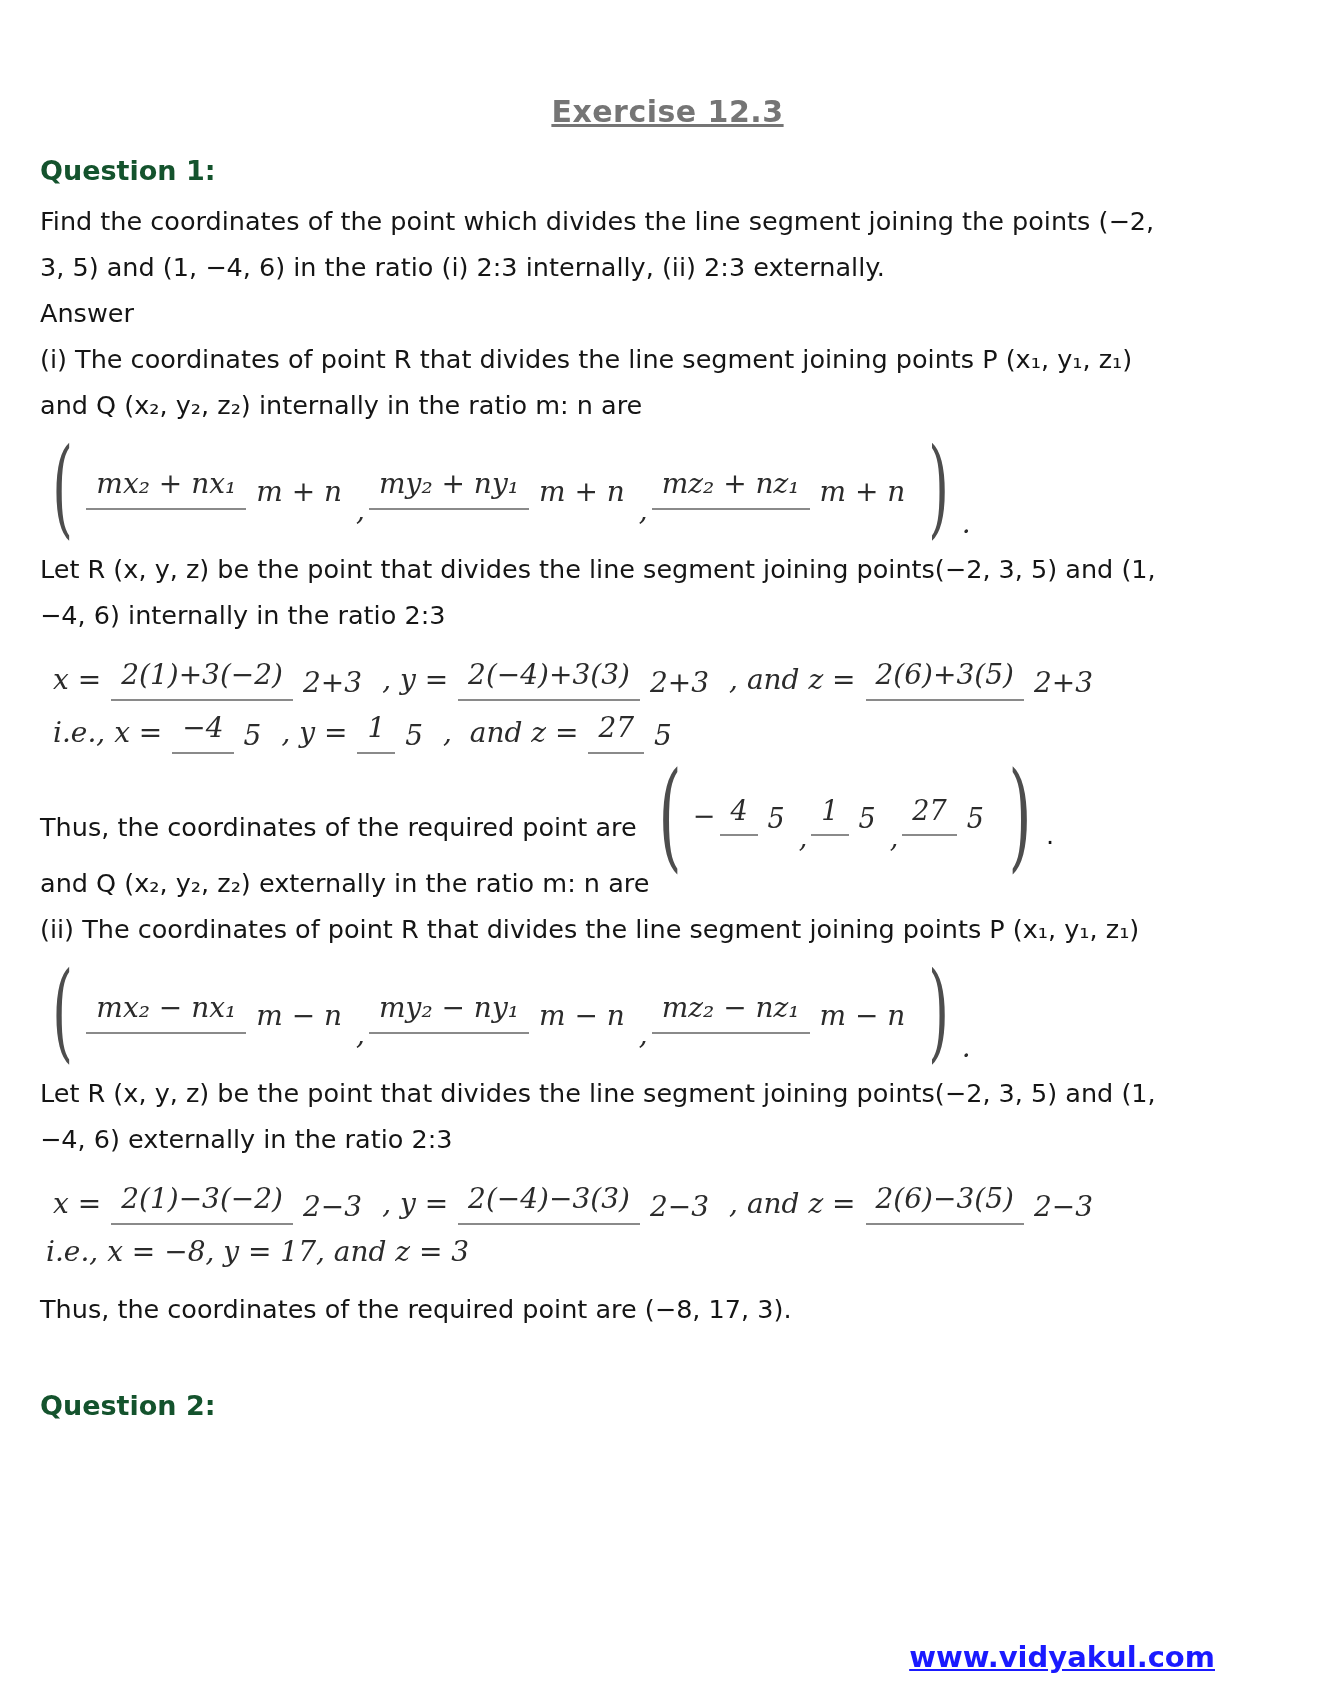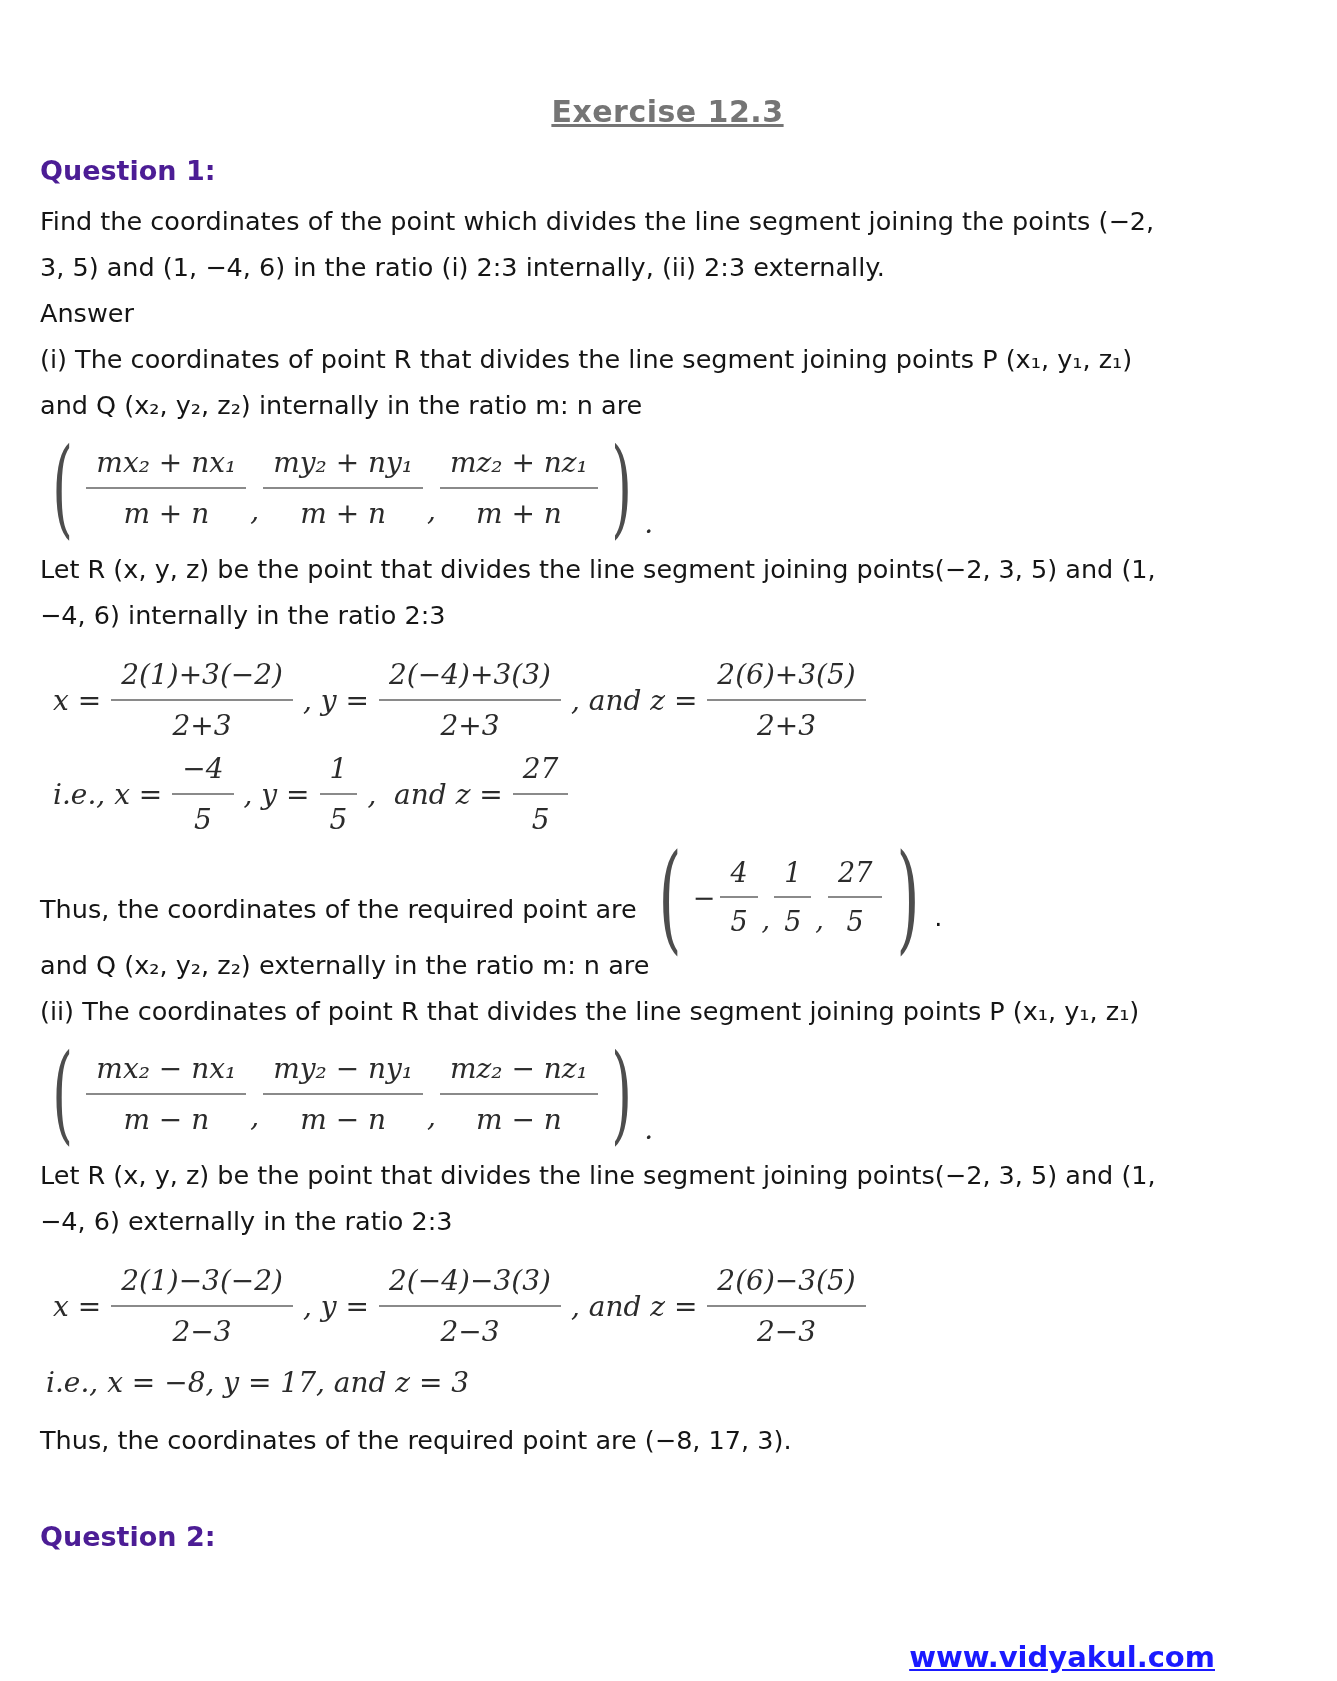--- a/index.html
+++ b/index.html
@@ -17,37 +17,37 @@
   .doc-title {
     text-align: center;
     color: #757575;
     font-weight: bold;
     font-size: 30px;
     letter-spacing: 0.5px;
     text-decoration: underline;
     margin: 0 0 26px 0;
   }
   .qlabel {
-    color: #4c1d95;
+    color: #14532d;
     font-weight: bold;
     font-size: 27px;
     margin: 0 0 12px 0;
   }
   .body-p { font-size: 25.5px; line-height: 46px; margin: 0; color: #151515; }
   .body-p .line { display: block; white-space: nowrap; }
 
   
   .math-row {
     display: flex; align-items: center;
     font-family: "DejaVu Serif", "Liberation Serif", serif;
     font-style: italic;
     color: #2b2b2b;
     font-size: 28px;
   }
-  .frac { display: flex; flex-direction: column; align-items: stretch; text-align: center; margin: 0 3px; }
+  .frac { display: flex; flex-direction: row; align-items: stretch; text-align: center; margin: 0 3px; }
   .frac .num { padding: 0 10px 8px; border-bottom: 2px solid #8a8a8a; white-space: nowrap; }
   .frac .den { padding: 8px 10px 0; white-space: nowrap; }
 
   .bigp {
     display: block;
     font-family: "DejaVu Serif", serif;
     font-style: normal;
     font-weight: 400;
     color: #4d4d4d;
     font-size: 106px; line-height: 88px;
@@ -70,21 +70,21 @@
     font-style: italic; font-size: 27px; color: #2b2b2b;
     margin: 0 0 -20px 10px; position: relative; top: -4px;
   }
   .tuple .bigp { font-size: 118px; line-height: 102px; }
   .tuple .minus { align-self: center; margin-right: 2px; }
   .concl-dot { font-size: 25.5px; margin-left: 3px; }
 
   .ie-text {
     font-family: "DejaVu Serif", "Liberation Serif", serif;
     font-style: italic; font-size: 28px; color: #2b2b2b;
-    margin: 18px 0 8px 6px; white-space: nowrap;
+    margin: 10px 0 8px 6px; white-space: nowrap;
   }
 
   .q2 { margin-top: 58px; }
 
   .footer-link {
     position: absolute;
     right: 122px; bottom: 7px;
     font-size: 29px; font-weight: bold;
     color: #1a1aff; text-decoration: underline;
     cursor: pointer;

